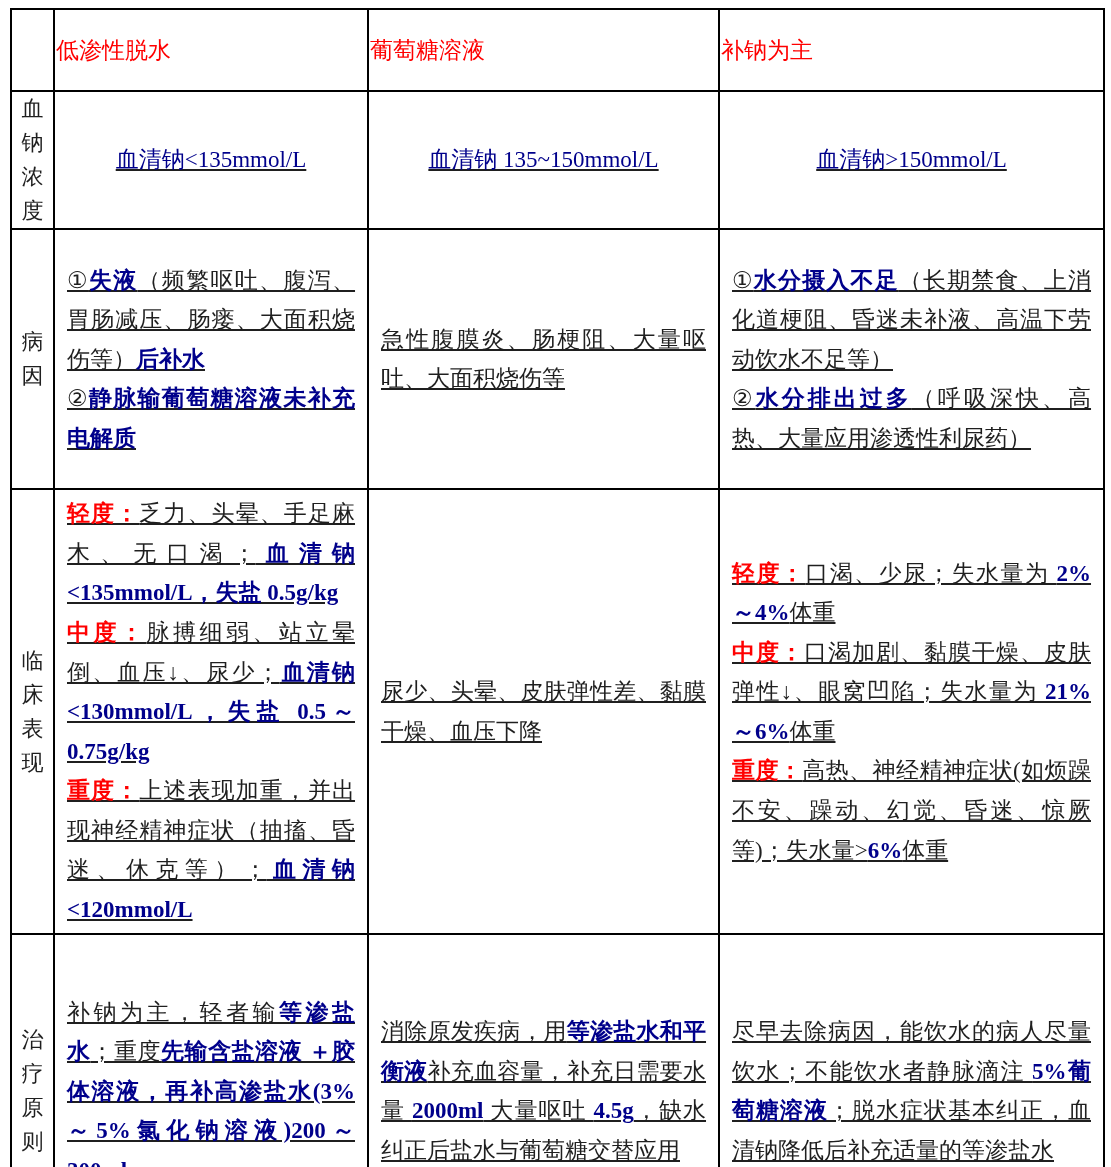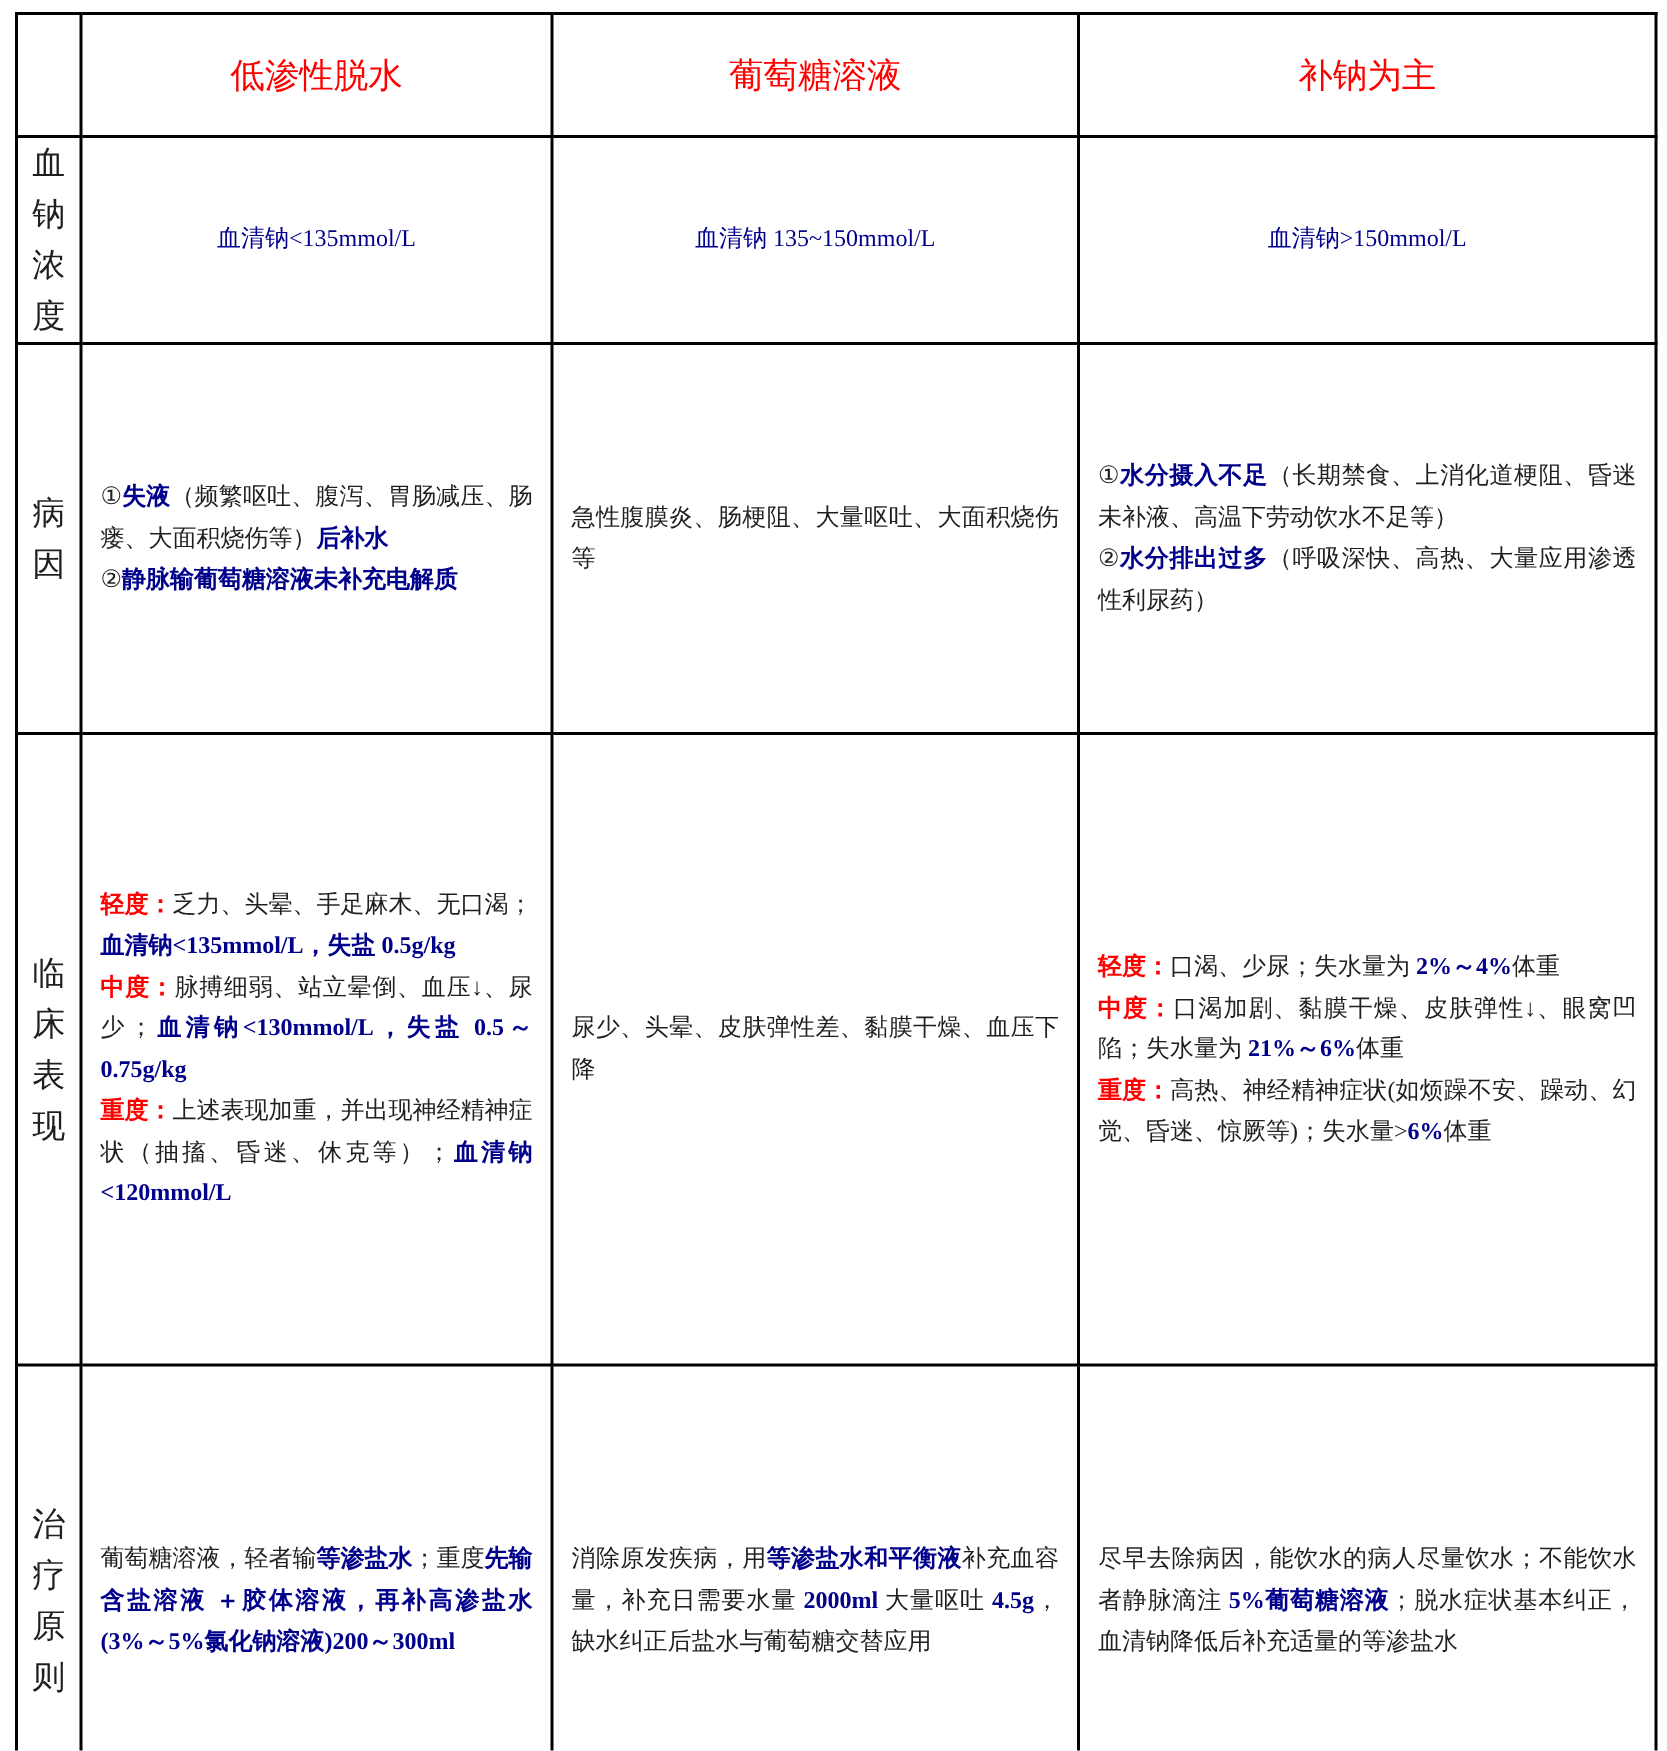--- a/index.html
+++ b/index.html
@@ -29,38 +29,39 @@
   }
   table.dehydration th,
   table.dehydration td {
     border: 2px solid var(--border);
     vertical-align: middle;
     font-weight: normal;
   }
   .header-cell {
     color: var(--red);
     font-weight: bold;
-    text-align: center;
+    text-align: left;
     font-size: 23px;
     height: 82px;
   }
   .corner { height: 82px; }
   .row-label {
     color: var(--body);
     font-size: 22px;
     line-height: 1.55;
     text-align: center;
     padding: 0 6px;
     word-break: break-all;
   }
   .cell {
-    font-size: 16px;
+    font-size: 23px;
     line-height: 1.72;
     padding: 4px 12px;
     color: var(--body);
+    text-decoration: underline;
   }
   .cell.center { text-align: center; padding: 4px 6px; }
   .cell.left   { text-align: justify; text-justify: inter-character; }
   .para { margin: 0; }
   .seg-text     { color: var(--body); }
   .seg-blue     { color: var(--blue); }
   .seg-blueBold { color: var(--blue); font-weight: bold; }
   .seg-redBold  { color: var(--red);  font-weight: bold; }
   tr.r-sodium    { height: 138px; }
   tr.r-etiology  { height: 260px; }
@@ -124,21 +125,21 @@
         </td>
         <td class="cell left">
           <div class="para"><span class="seg-redBold">轻度：</span><span class="seg-text">口渴、少尿；失水量为 </span><span class="seg-blueBold">2%～4%</span><span class="seg-text">体重</span></div>
           <div class="para"><span class="seg-redBold">中度：</span><span class="seg-text">口渴加剧、黏膜干燥、皮肤弹性↓、眼窝凹陷；失水量为 </span><span class="seg-blueBold">21%～6%</span><span class="seg-text">体重</span></div>
           <div class="para"><span class="seg-redBold">重度：</span><span class="seg-text">高热、神经精神症状(如烦躁不安、躁动、幻觉、昏迷、惊厥等)；失水量&gt;</span><span class="seg-blueBold">6%</span><span class="seg-text">体重</span></div>
         </td>
       </tr>
       <tr class="r-treatment">
         <th class="row-label">治疗原则</th>
         <td class="cell left">
-          <div class="para"><span class="seg-text">葡萄糖溶液，轻者输</span><span class="seg-blueBold">等渗盐水</span><span class="seg-text">；重度</span><span class="seg-blueBold">先输含盐溶液 ＋胶体溶液，再补高渗盐水(3%～5%氯化钠溶液)200～300ml</span></div>
+          <div class="para"><span class="seg-text">补钠为主，轻者输</span><span class="seg-blueBold">等渗盐水</span><span class="seg-text">；重度</span><span class="seg-blueBold">先输含盐溶液 ＋胶体溶液，再补高渗盐水(3%～5%氯化钠溶液)200～300ml</span></div>
         </td>
         <td class="cell left">
           <div class="para"><span class="seg-text">消除原发疾病，用</span><span class="seg-blueBold">等渗盐水和平衡液</span><span class="seg-text">补充血容量，补充日需要水量 </span><span class="seg-blueBold">2000ml</span><span class="seg-text"> 大量呕吐 </span><span class="seg-blueBold">4.5g</span><span class="seg-text">，缺水纠正后盐水与葡萄糖交替应用</span></div>
         </td>
         <td class="cell left">
           <div class="para"><span class="seg-text">尽早去除病因，能饮水的病人尽量饮水；不能饮水者静脉滴注 </span><span class="seg-blueBold">5%葡萄糖溶液</span><span class="seg-text">；脱水症状基本纠正，血清钠降低后补充适量的等渗盐水</span></div>
         </td>
       </tr>
     </tbody>
 </table>

